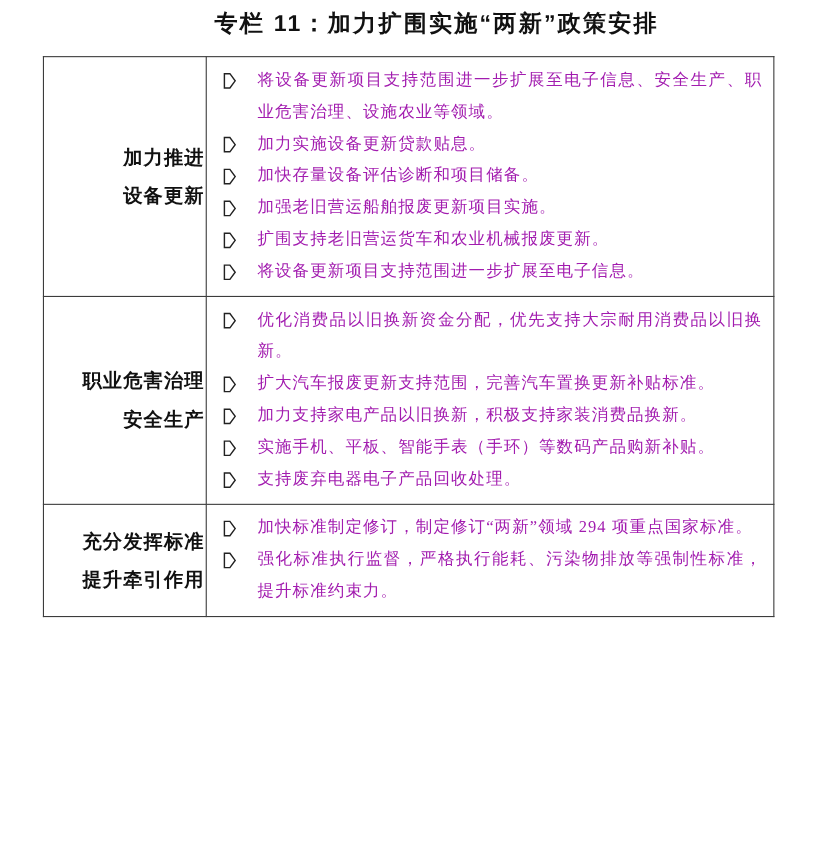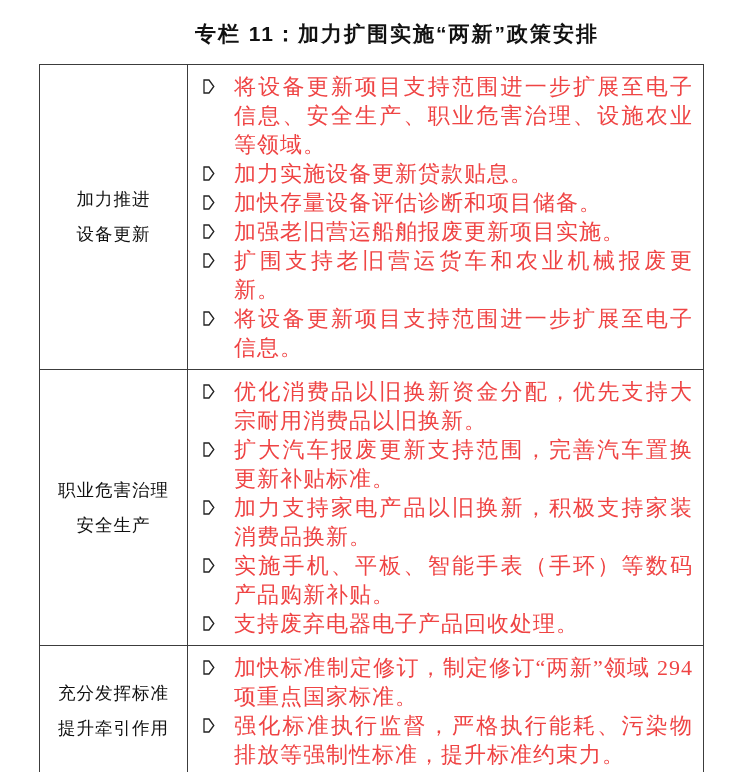--- a/index.html
+++ b/index.html
@@ -10,21 +10,21 @@
   .page {
     position: relative;
     width: 750px;
     height: 772px;
     box-sizing: border-box;
     background: #ffffff;
     color: #1a1a1a;
     overflow: hidden;
   }
   .doc-title {
-    padding-top: 20px;
+    padding-top: 7px;
     height: 44px;
     text-align: center;
     font-family: "Liberation Sans", sans-serif;
     font-weight: bold;
     font-size: 21px;
     letter-spacing: 2px;
     color: #111;
     margin-left: 44px;
   }
   table.policy-table {
@@ -32,42 +32,42 @@
     table-layout: fixed;
     margin-left: 39px;
     width: 665px;
   }
   table.policy-table td {
     border: 1px solid #3c3c3c;
     box-sizing: border-box;
   }
   td.cat-cell {
     width: 148px;
-    text-align: center;
+    text-align: right;
     vertical-align: middle;
     font-family: "Liberation Sans", sans-serif;
-    font-weight: normal;
+    font-weight: bold;
     font-size: 17.5px;
     line-height: 35px;
     letter-spacing: 1px;
     color: #111;
   }
   td.items-cell {
     vertical-align: middle;
     padding: 7px 10px 7px 0;
   }
   .item {
     position: relative;
     padding-left: 46px;
     font-family: "Liberation Serif", serif;
-    font-size: 22px;
+    font-size: 15px;
     line-height: 29px;
     letter-spacing: 1px;
     text-align: justify;
-    color: #ef4444;
+    color: #a21caf;
   }
   .bullet {
     position: absolute;
     left: 14px;
     top: 6px;
     width: 13px;
     height: 17px;
   }
   .bullet svg { display: block; }
 </style>

